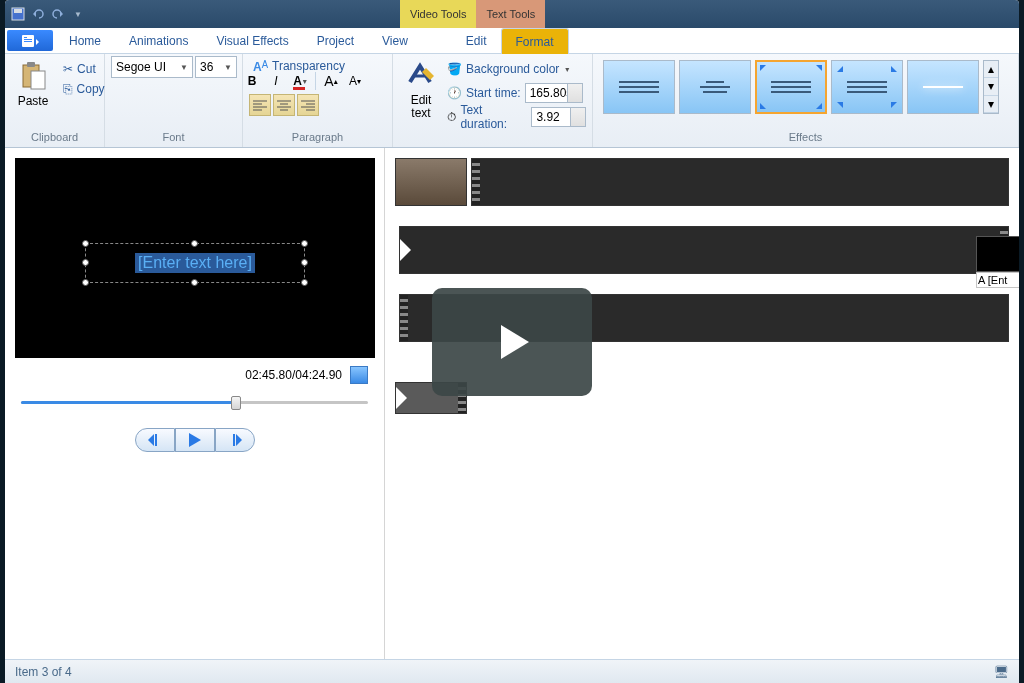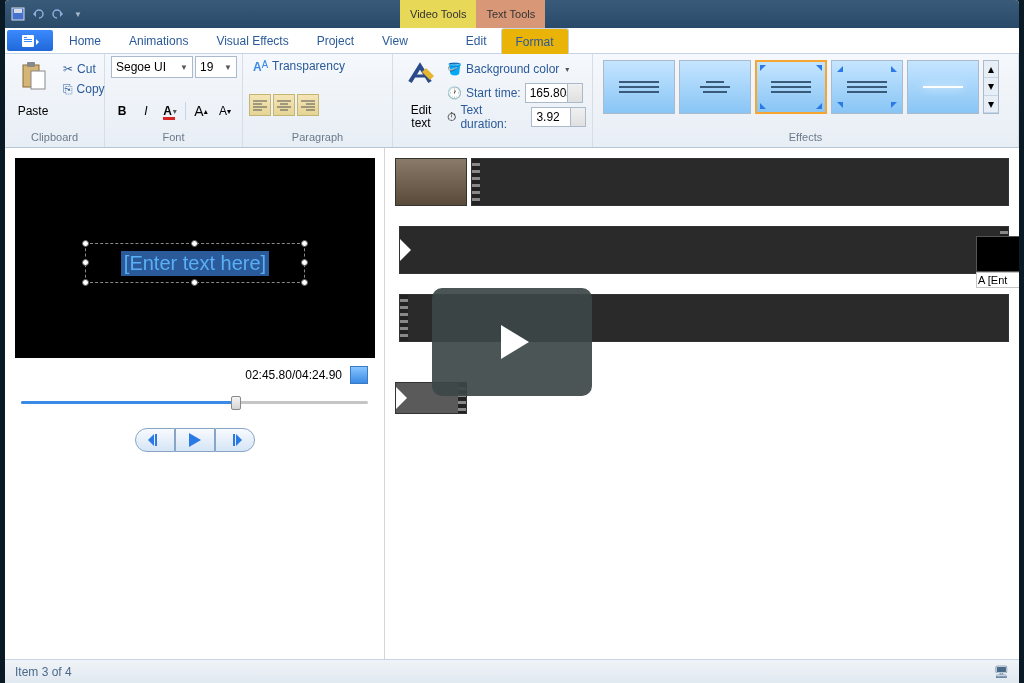--- a/index.html
+++ b/index.html
@@ -16,21 +16,21 @@
 .menubar{height:26px;background:#fff;display:flex;align-items:stretch;border-bottom:1px solid #c5d5e5}
 .file-btn{width:46px;background:linear-gradient(#3a8aff,#2068d8);display:flex;align-items:center;justify-content:center;border-radius:2px;margin:2px}
 .file-btn svg{fill:#fff}
 .tab{padding:0 14px;display:flex;align-items:center;color:#2a5a9a;cursor:pointer}
 .tab.edit{margin-left:30px}
 .tab.active{background:#eab308;border:1px solid #c5d5e5;border-bottom:none;border-radius:3px 3px 0 0;margin-bottom:-1px}
 .ribbon{height:94px;background:linear-gradient(#f5f8fc,#e8eef5);display:flex;border-bottom:1px solid #b5c5d5}
 .group{display:flex;flex-direction:column;border-right:1px solid #d5dde5;padding:2px 6px}
 .group-content{flex:1;display:flex;align-items:flex-start;gap:4px}
 .group-label{text-align:center;color:#6a7a8a;font-size:11px;padding:2px 0}
-.big-btn{display:flex;flex-direction:column;align-items:center;gap:12px;padding:4px 6px;cursor:pointer}
+.big-btn{display:flex;flex-direction:column;align-items:center;gap:2px;padding:4px 6px;cursor:pointer}
 .big-btn .icon{width:32px;height:32px;display:flex;align-items:center;justify-content:center}
 .small-btn{display:flex;align-items:center;gap:4px;padding:2px 4px;cursor:pointer;color:#2a5a9a}
 .combo{height:22px;border:1px solid #aabaca;background:#fff;padding:0 4px;display:flex;align-items:center;justify-content:space-between}
 .font-row{display:flex;gap:2px;margin-bottom:4px}
 .btn-row{display:flex;gap:2px;align-items:center}
 .btn-row .b{width:22px;height:22px;display:flex;align-items:center;justify-content:center;border:1px solid transparent;cursor:pointer}
 .para-btn{width:22px;height:22px;background:linear-gradient(#f5e5b5,#e5d595);border:1px solid #c5b575;display:flex;align-items:center;justify-content:center}
 .adjust-col{display:flex;flex-direction:column;gap:2px}
 .adjust-row{display:flex;align-items:center;gap:4px;height:22px}
 .spin{width:58px;height:20px;border:1px solid #aabaca;background:#fff;display:flex;align-items:center;padding:0 4px;position:relative}
@@ -42,21 +42,21 @@
 .effect-thumb .lines{width:40px}
 .effect-thumb .lines div{height:2px;background:#3a5a7a;margin:3px 0}
 .corner-arrow{position:absolute;width:8px;height:8px}
 .gallery-more{width:16px;height:54px;border:1px solid #aabaca;background:#e8eef5;display:flex;flex-direction:column}
 .gallery-more div{flex:1;display:flex;align-items:center;justify-content:center;border-bottom:1px solid #c5d5e5}
 .content{flex:1;display:flex;background:#f0f0f0;overflow:hidden}
 .preview-pane{width:380px;background:#fff;padding:10px;display:flex;flex-direction:column;border-right:1px solid #d5d5d5}
 .preview{width:360px;height:200px;background:#000;position:relative;margin:0 auto}
 .text-box{position:absolute;left:70px;top:85px;width:220px;height:40px;border:1px dashed #888;display:flex;align-items:center;justify-content:center}
 .text-box .handle{position:absolute;width:7px;height:7px;background:#fff;border:1px solid #555;border-radius:50%}
-.text-placeholder{color:#5aaff5;background:#2a5a9a;padding:1px 3px;font-size:20px}
+.text-placeholder{color:#5aaff5;background:#2a5a9a;padding:1px 3px;font-size:16px}
 .time-row{display:flex;justify-content:flex-end;align-items:center;gap:8px;margin-top:8px;padding-right:6px}
 .full-btn{width:18px;height:18px;background:linear-gradient(#88c5ff,#3a8ae5);border:1px solid #3a7ac5}
 .slider{height:20px;position:relative;margin:8px 6px}
 .slider-track{position:absolute;top:9px;left:0;right:0;height:3px;background:#c5c5c5;border-radius:2px}
 .slider-fill{position:absolute;top:9px;left:0;width:62%;height:3px;background:#3a8ae5;border-radius:2px}
 .slider-thumb{position:absolute;top:4px;left:62%;width:10px;height:14px;background:linear-gradient(#f5f5f5,#d5d5d5);border:1px solid #888;border-radius:2px;margin-left:-5px}
 .play-controls{display:flex;justify-content:center;gap:0;margin-top:8px}
 .play-btn{width:40px;height:24px;background:linear-gradient(#f8faff,#d5e5f5);border:1px solid #88a5c5;display:flex;align-items:center;justify-content:center;color:#2a7ae5}
 .play-btn:first-child{border-radius:12px 0 0 12px}
 .play-btn:last-child{border-radius:0 12px 12px 0}
@@ -150,28 +150,28 @@
           <div class="small-btn">
               <span>⎘</span>
               <span>Copy</span>
             </div>
         </div>
       </div>
       <div class="group-label">Clipboard</div>
     </div>
 
     <div class="group" style="width:138px">
-      <div class="group-content" style="flex-direction:column">
+      <div class="group-content" style="flex-direction:row">
         <div class="font-row">
           <div class="combo" style="width:82px">
               <span>Segoe UI</span>
               <span class="chev">▼</span>
             </div>
           <div class="combo" style="width:42px">
-              <span>19</span>
+              <span>36</span>
               <span class="chev">▼</span>
             </div>
         </div>
         <div class="btn-row" style="margin-top:14px">
           <div class="b">
               <b>B</b>
             </div>
           <div class="b">
               <i>I</i>
             </div>

